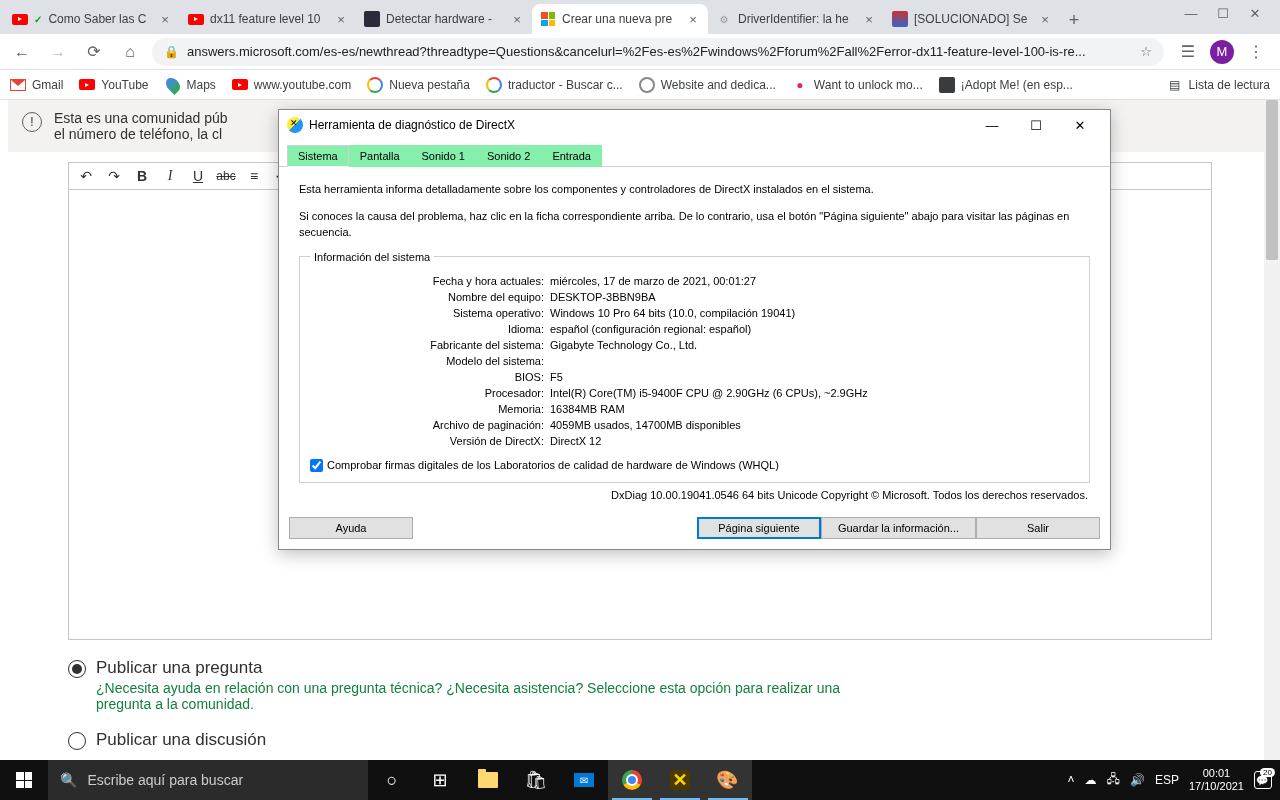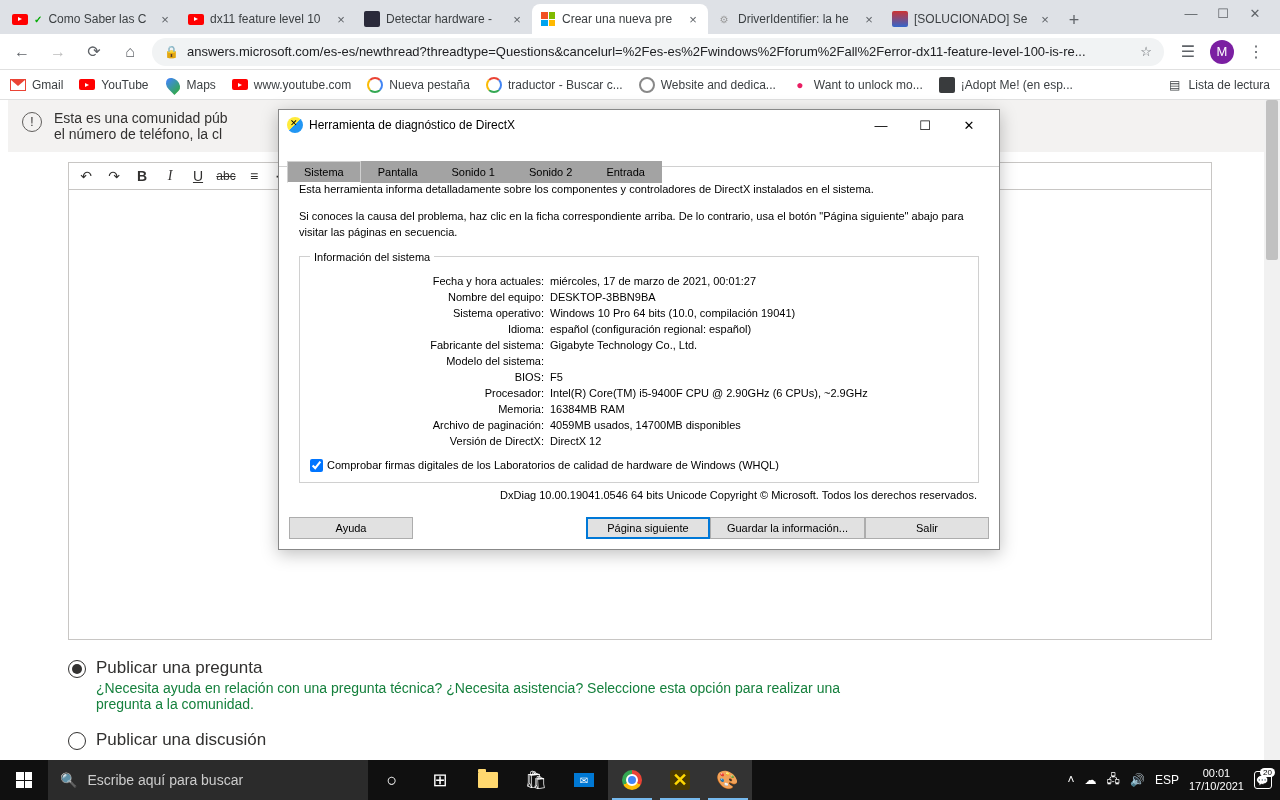--- a/index.html
+++ b/index.html
@@ -46,29 +46,29 @@
 .editor-body { margin: 0 68px; border: 1px solid #c8c6c4; border-top: none; height: 450px; background: #fff; }
 
 .radio-section { margin: 18px 68px 0; }
 .radio-row { display: flex; align-items: flex-start; gap: 10px; margin-bottom: 18px; }
 .radio-outer{width:18px;height:18px;border:1.5px solid #323130;border-radius:50%;display:flex;align-items:center;justify-content:center;flex-shrink:0;margin-top:2px;}
 .radio-outer.checked::after{content:"";width:10px;height:10px;background:#323130;border-radius:50%;}
 .radio-label{font-size:17px;color:#323130;font-weight:400;}
 .radio-desc{font-size:14px;color:#15803d;margin-top:2px;max-width:760px;}
 
 
-.dxdiag { position: absolute; left: 278px; top: 109px; width: 722px; background: #fff; border: 1px solid #888; box-shadow: 0 4px 16px rgba(0,0,0,0.25); font-size: 11px; }
+.dxdiag { position: absolute; left: 278px; top: 109px; width: 833px; background: #fff; border: 1px solid #888; box-shadow: 0 4px 16px rgba(0,0,0,0.25); font-size: 11px; }
 .dx-title { height: 30px; display: flex; align-items: center; padding: 0 8px; background: #fff; }
 .dx-title-icon{width:16px;height:16px;background:linear-gradient(135deg,#ffeb3b 0%,#ffeb3b 50%,#2196f3 50%,#2196f3 100%);border-radius:50%;margin-right:6px;position:relative;}
 .dx-title-icon::after{content:"✕";position:absolute;top:1px;left:3px;font-size:9px;color:#000;}
 .dx-title-text{font-size:12px;flex:1;}
 .dx-wbtn{width:44px;height:28px;display:flex;align-items:center;justify-content:center;font-size:13px;color:#000;}
 
 .dx-tabs { display: flex; padding: 4px 8px 0; border-bottom: 1px solid #d0d0d0; gap: 0; }
-.dx-tab{padding:4px 16px;font-size:11px;border:1px solid transparent;border-bottom:none;position:relative;top:17px;background:#a3a3a3;}
+.dx-tab{padding:4px 10px;font-size:11px;border:1px solid transparent;border-bottom:none;position:relative;top:1px;background:#86efac;}
 .dx-tab.active{border-color:#d0d0d0;border-bottom:1px solid #fff;}
 
 .dx-body { padding: 14px 20px 10px; }
 .dx-intro{font-size:11px;line-height:1.5;margin-bottom:10px;}
 .dx-fieldset{border:1px solid #d0d0d0;padding:12px 10px 10px;margin-top:8px;}
 .dx-legend{font-size:11px;padding:0 4px;}
 .dx-row{display:flex;margin-bottom:4px;font-size:11px;}
 .dx-k{width:240px;text-align:right;padding-right:6px;}
 .dx-v{flex:1;}
 .dx-check{display:flex;align-items:center;gap:4px;margin-top:12px;font-size:11px;}

